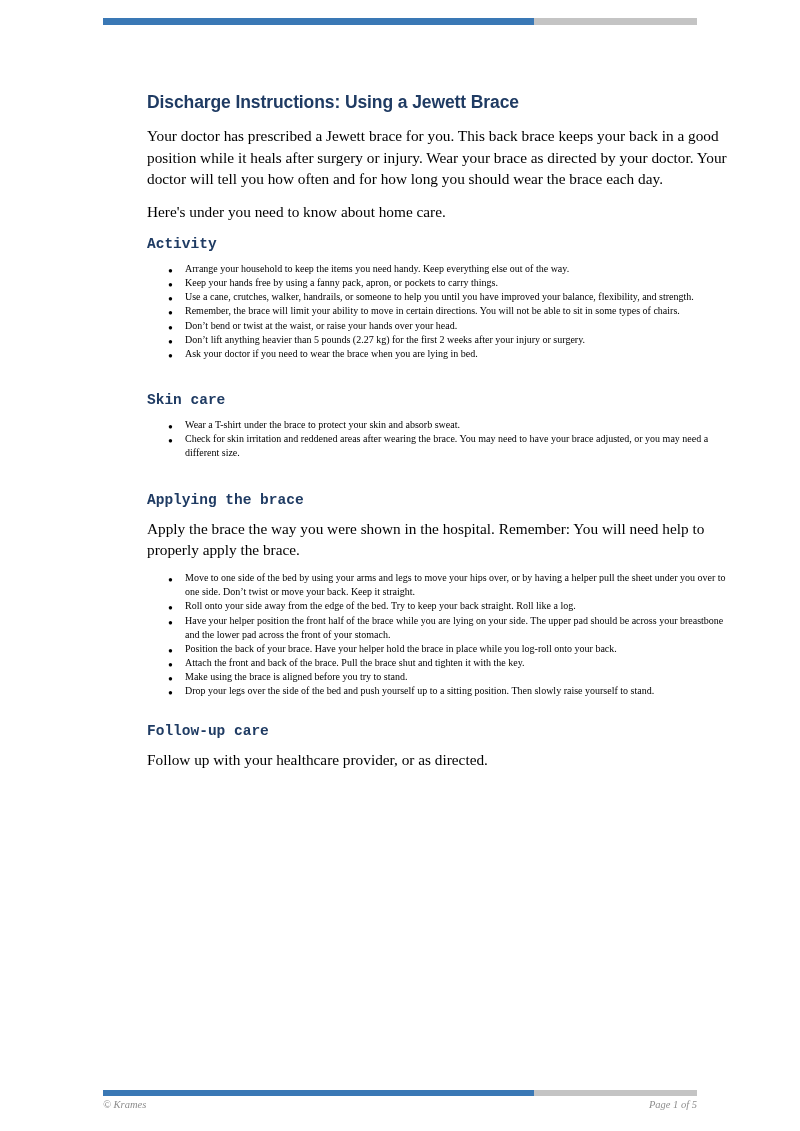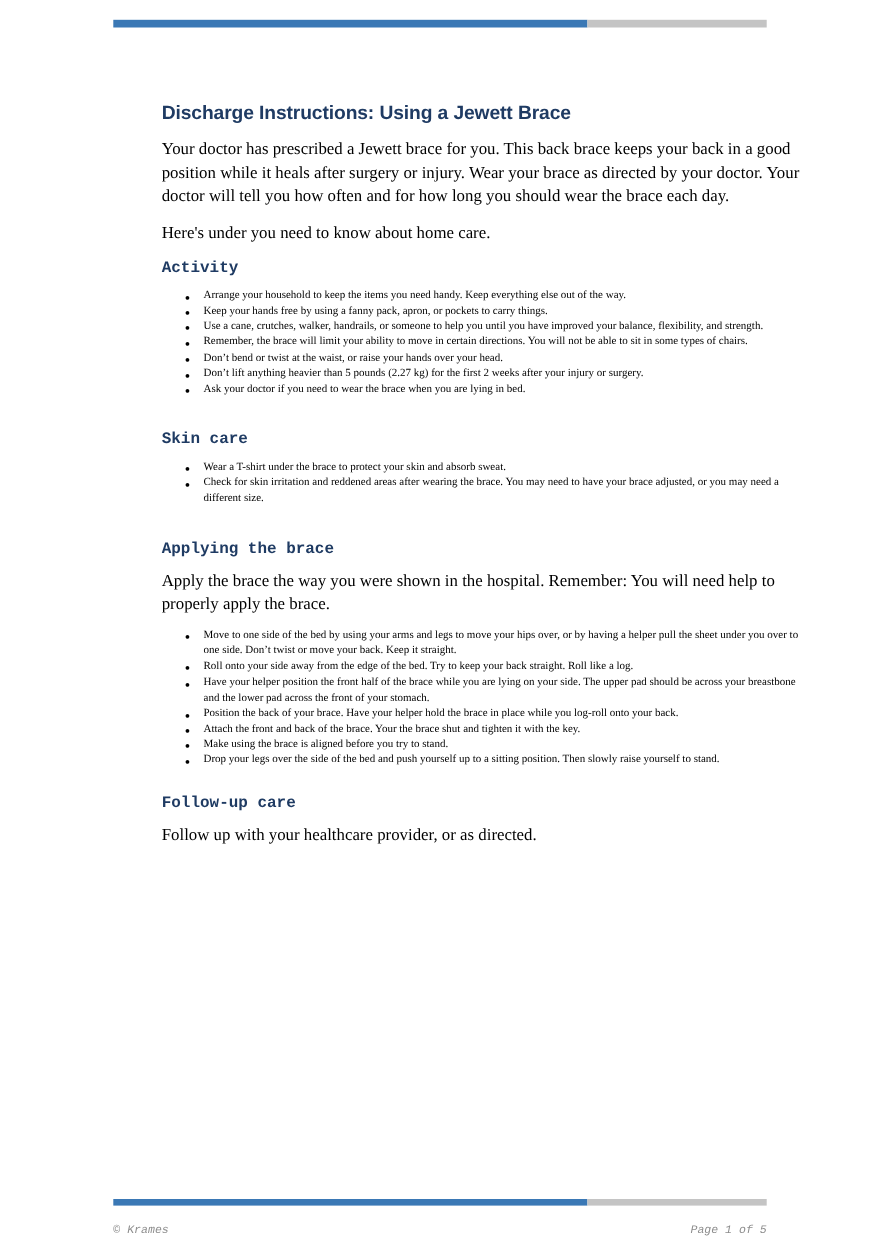--- a/index.html
+++ b/index.html
@@ -117,25 +117,24 @@
     display: flex;
   }
   .footer-row {
     position: absolute;
     left: 103px;
     top: 1099px;
     width: 594px;
     display: flex;
     justify-content: space-between;
     align-items: flex-end;
-    font-family: Liberation Mono, monospace;
+    font-family: Liberation Serif, serif;
     font-style: italic;
     font-size: 10.5px;
     color: #8d8d8d;
-    margin-top: 14px;
   }
   .footer-right { text-align: right; }
 </style>
 </head>
 <body>
 
 <div class="page">
 
   <div class="top-rule">
     <div class="rule-blue" style="width:72.6%"></div>
@@ -179,21 +178,21 @@
 
     <h2 class="section-title">Applying the brace</h2>
     <div class="gap-after-h2"></div>
     <p class="para">Apply the brace the way you were shown in the hospital. Remember: You will need help to properly apply the brace.</p>
     <div class="gap-after-para"></div>
     <ul class="bullets">
       <li>Move to one side of the bed by using your arms and legs to move your hips over, or by having a helper pull the sheet under you over to one side. Don’t twist or move your back. Keep it straight.</li>
       <li>Roll onto your side away from the edge of the bed. Try to keep your back straight. Roll like a log.</li>
       <li>Have your helper position the front half of the brace while you are lying on your side. The upper pad should be across your breastbone and the lower pad across the front of your stomach.</li>
       <li>Position the back of your brace. Have your helper hold the brace in place while you log-roll onto your back.</li>
-      <li>Attach the front and back of the brace. Your the brace shut and tighten it with the key.</li>
+      <li>Attach the front and back of the brace. Pull the brace shut and tighten it with the key.</li>
       <li>Make using the brace is aligned before you try to stand.</li>
       <li>Drop your legs over the side of the bed and push yourself up to a sitting position. Then slowly raise yourself to stand.</li>
     </ul>
 
     <div class="gap-section-md"></div>
 
     <h2 class="section-title">Follow-up care</h2>
     <div class="gap-after-h2"></div>
     <p class="para">Follow up with your healthcare provider, or as directed.</p>
 

